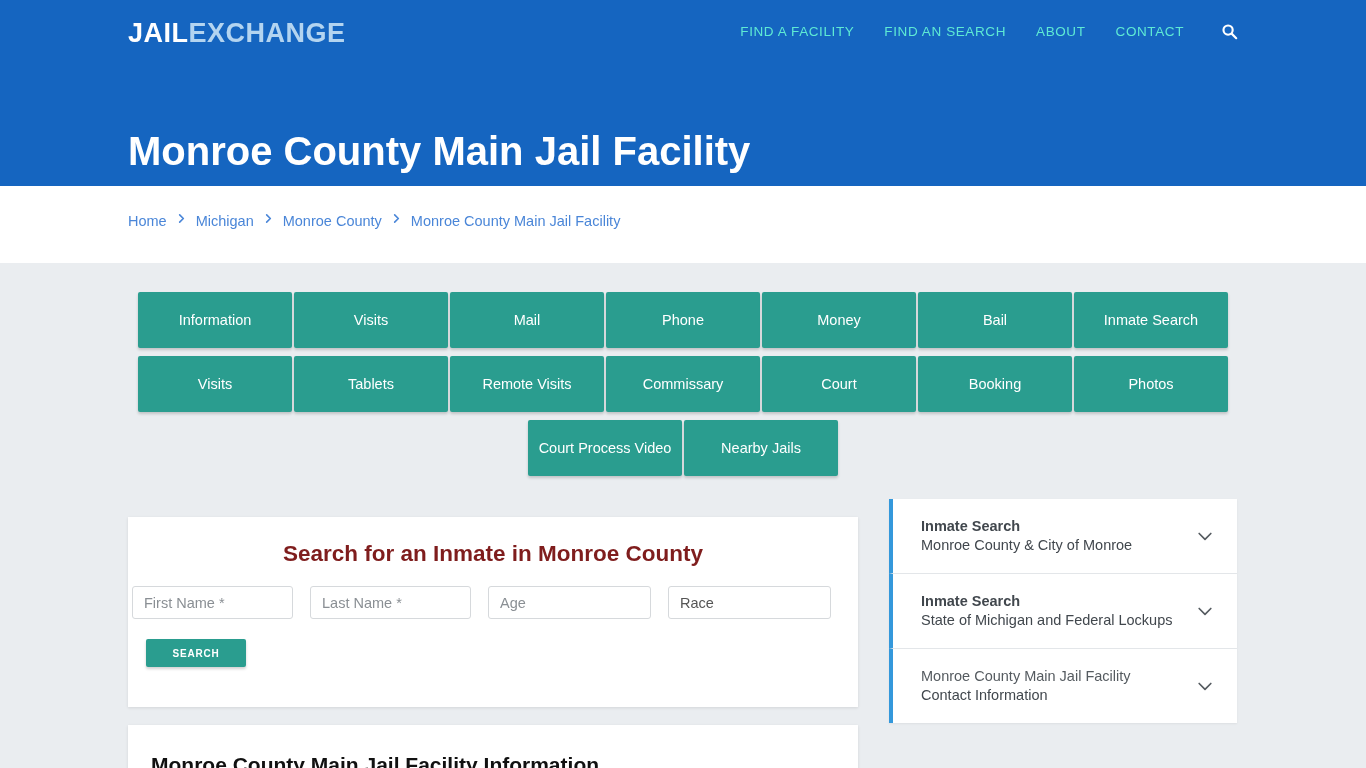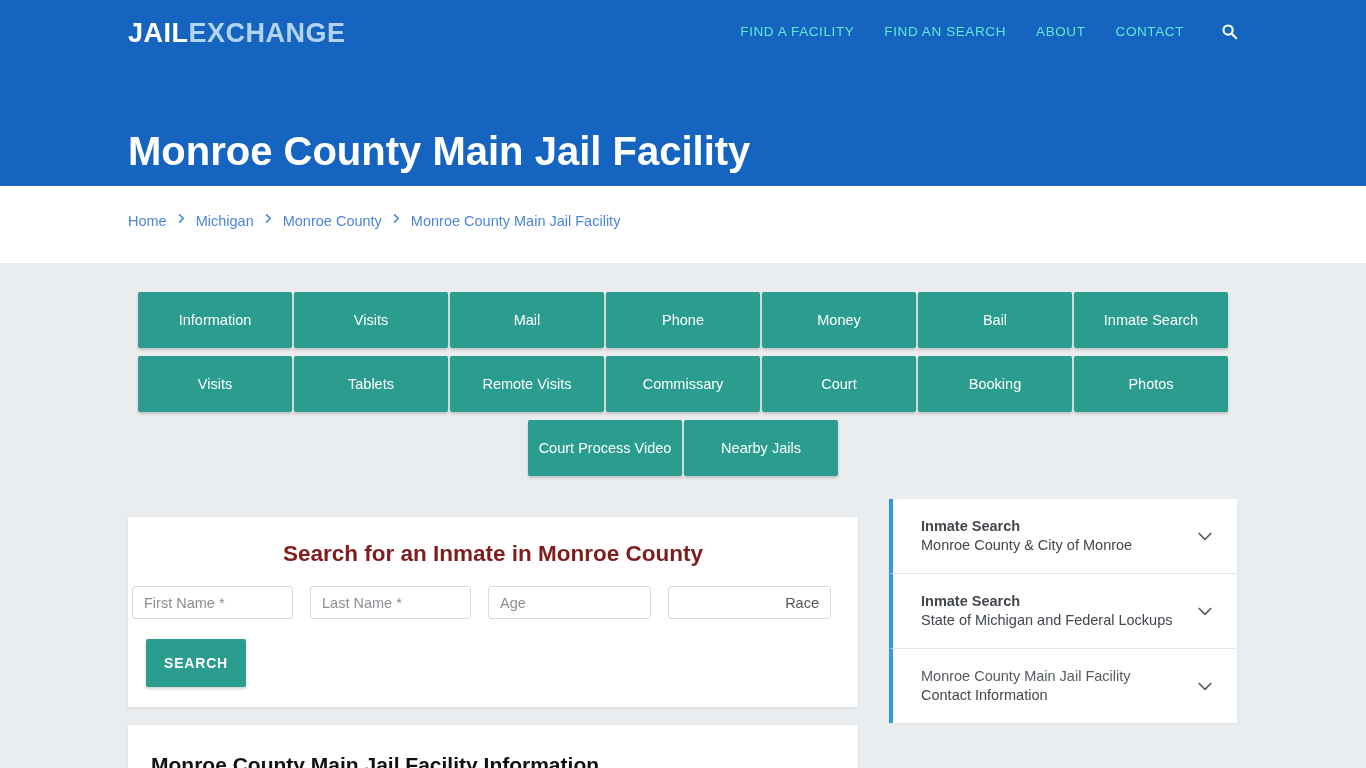--- a/index.html
+++ b/index.html
@@ -184,29 +184,29 @@
   }
   .f-first { width: 161px; }
   .f-last  { width: 161px; }
   .f-age   { width: 163px; }
   .f-race  { width: 163px; appearance: none; -webkit-appearance: none;
              background-image:
                linear-gradient(45deg, transparent 50%, #666 50%),
                linear-gradient(135deg, #666 50%, transparent 50%);
              background-position: calc(100% - 18px) 14px, calc(100% - 13px) 14px;
              background-size: 5px 5px, 5px 5px;
-             background-repeat: no-repeat; text-align: right; }
+             background-repeat: no-repeat; }
   .form-row input::placeholder { color: #8a8f94; }
   .searchbtn {
     margin: 20px 0 0 18px;
     width: 100px;
-    height: 48px;
+    height: 28px;
     background: #2a9d8f;
     color: #ffffff;
-    font-size: 14px;
+    font-size: 10px;
     letter-spacing: 0.8px;
     border: none;
     border-radius: 2px;
     box-shadow: 0 2px 3px rgba(0,0,0,0.18);
     cursor: pointer;
     font-family: "Liberation Sans", sans-serif;
     font-weight: bold;
   }
 
   

